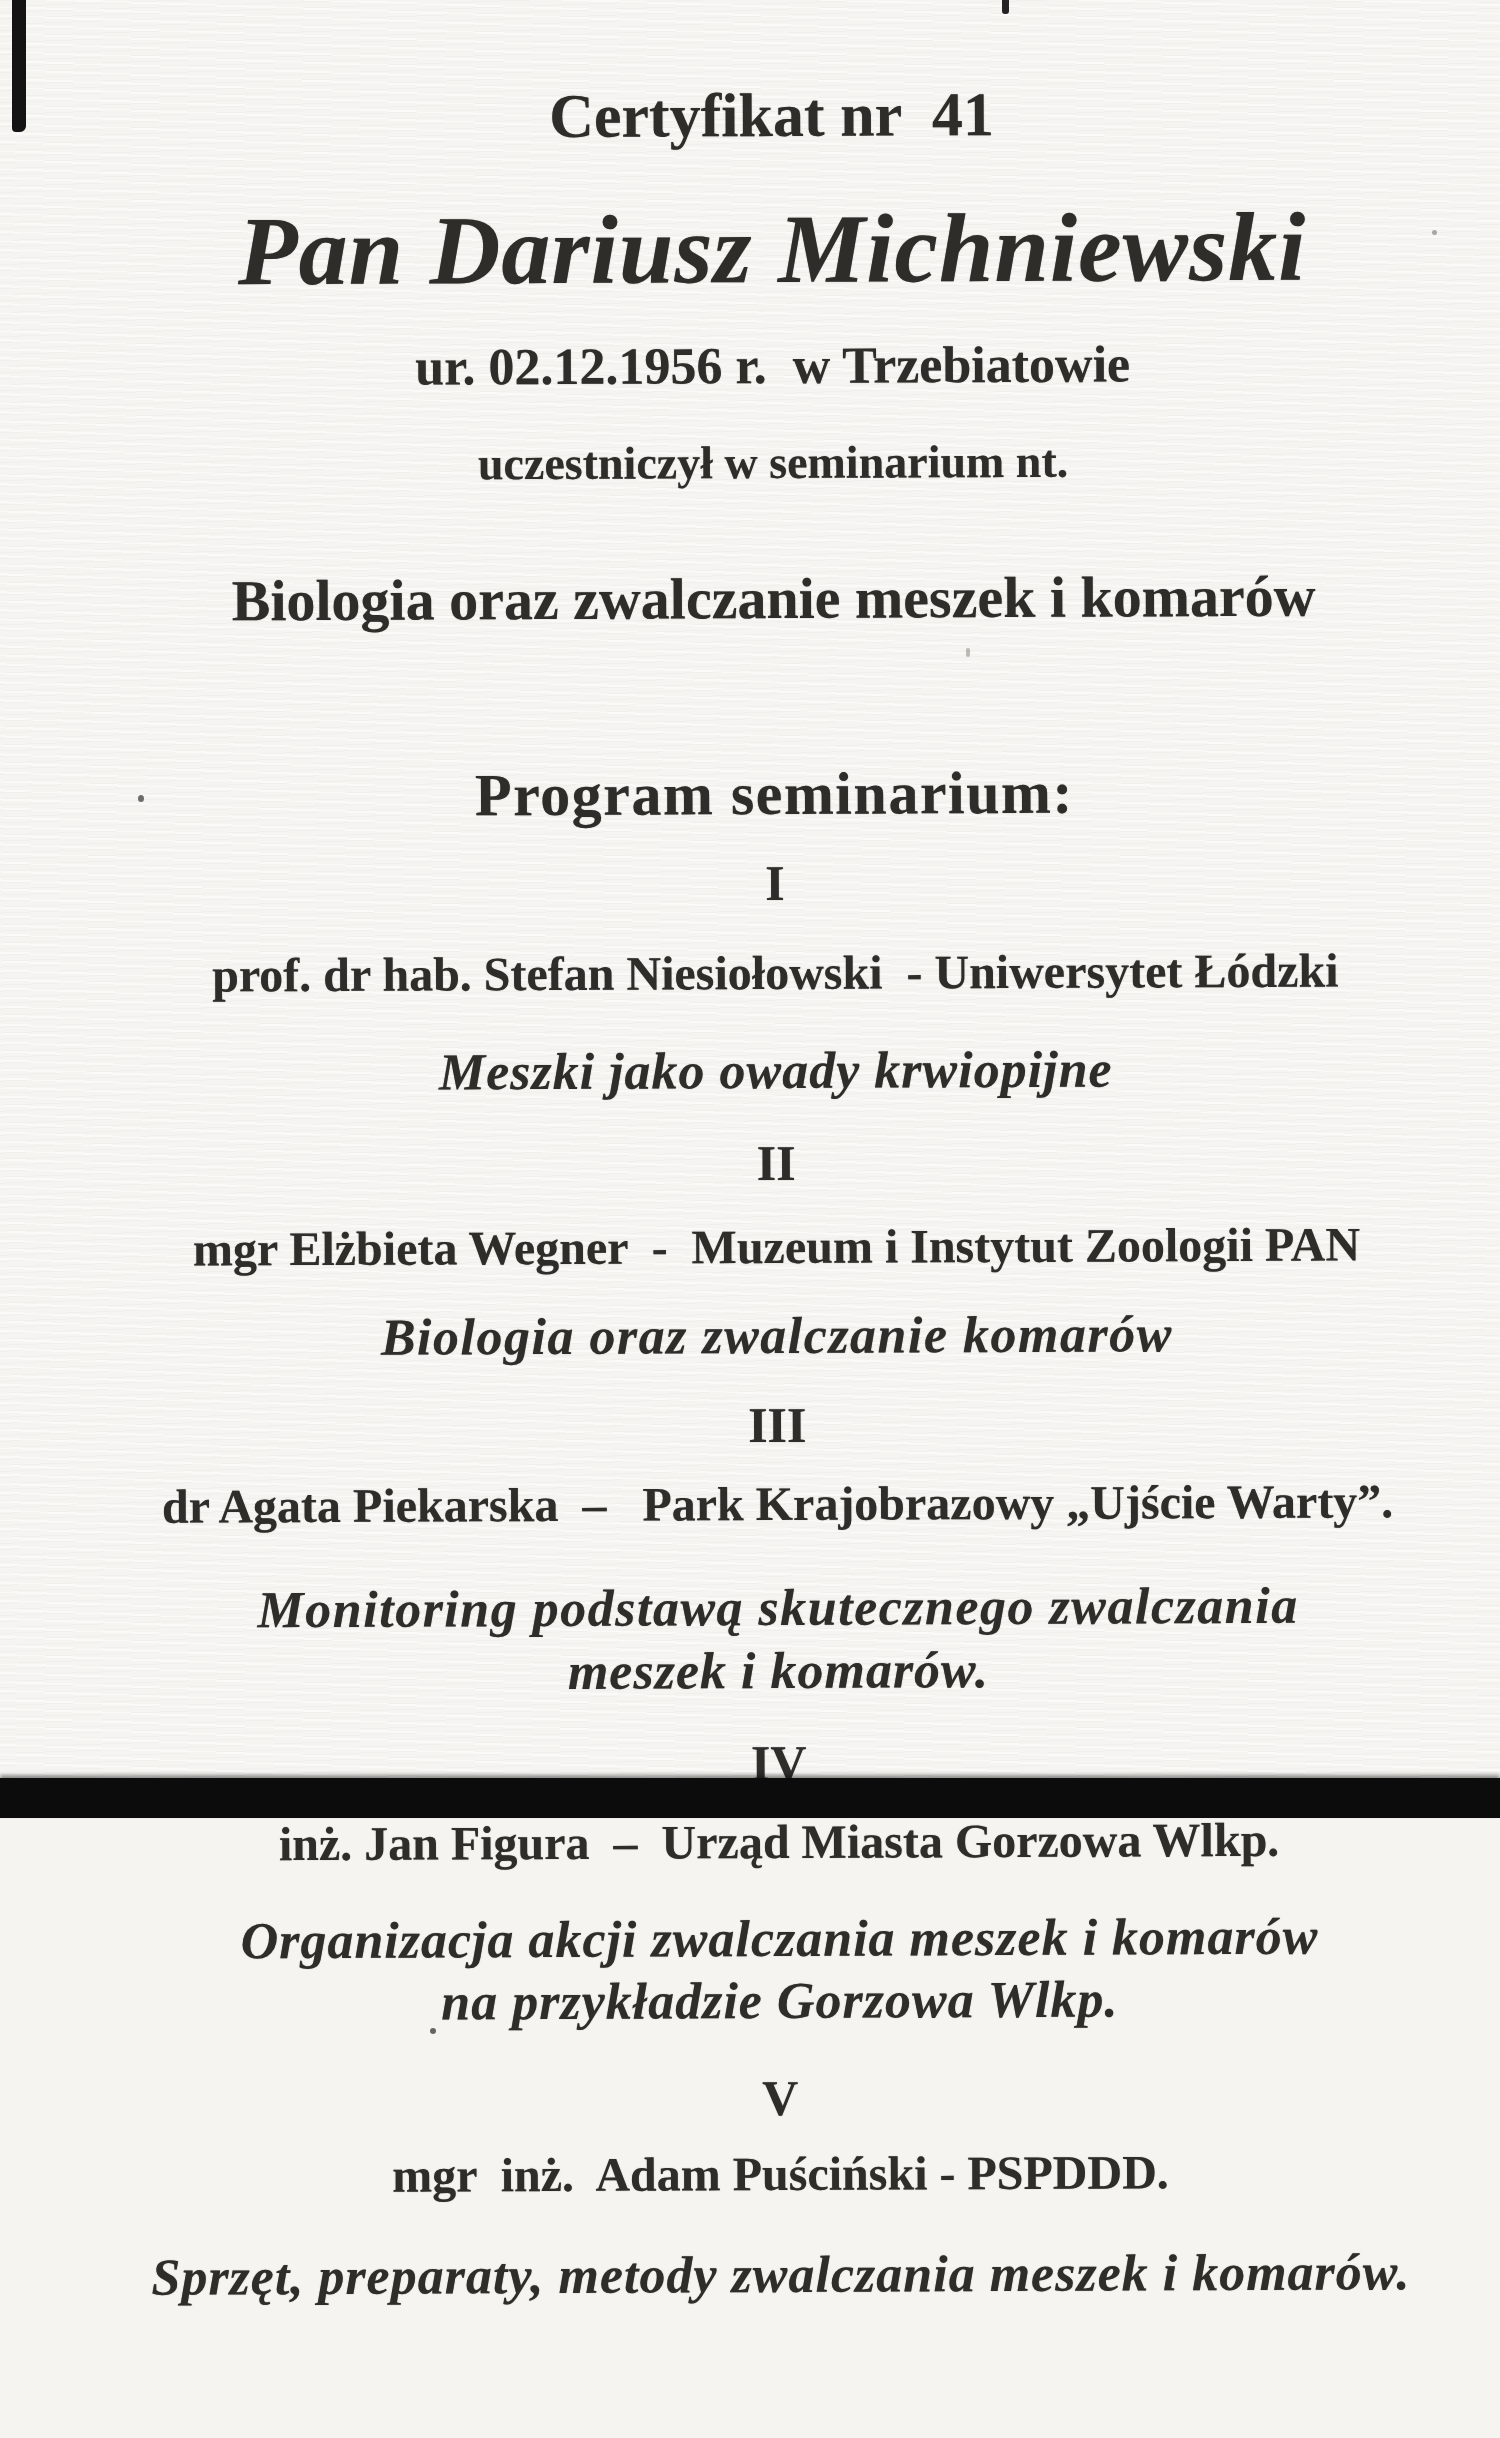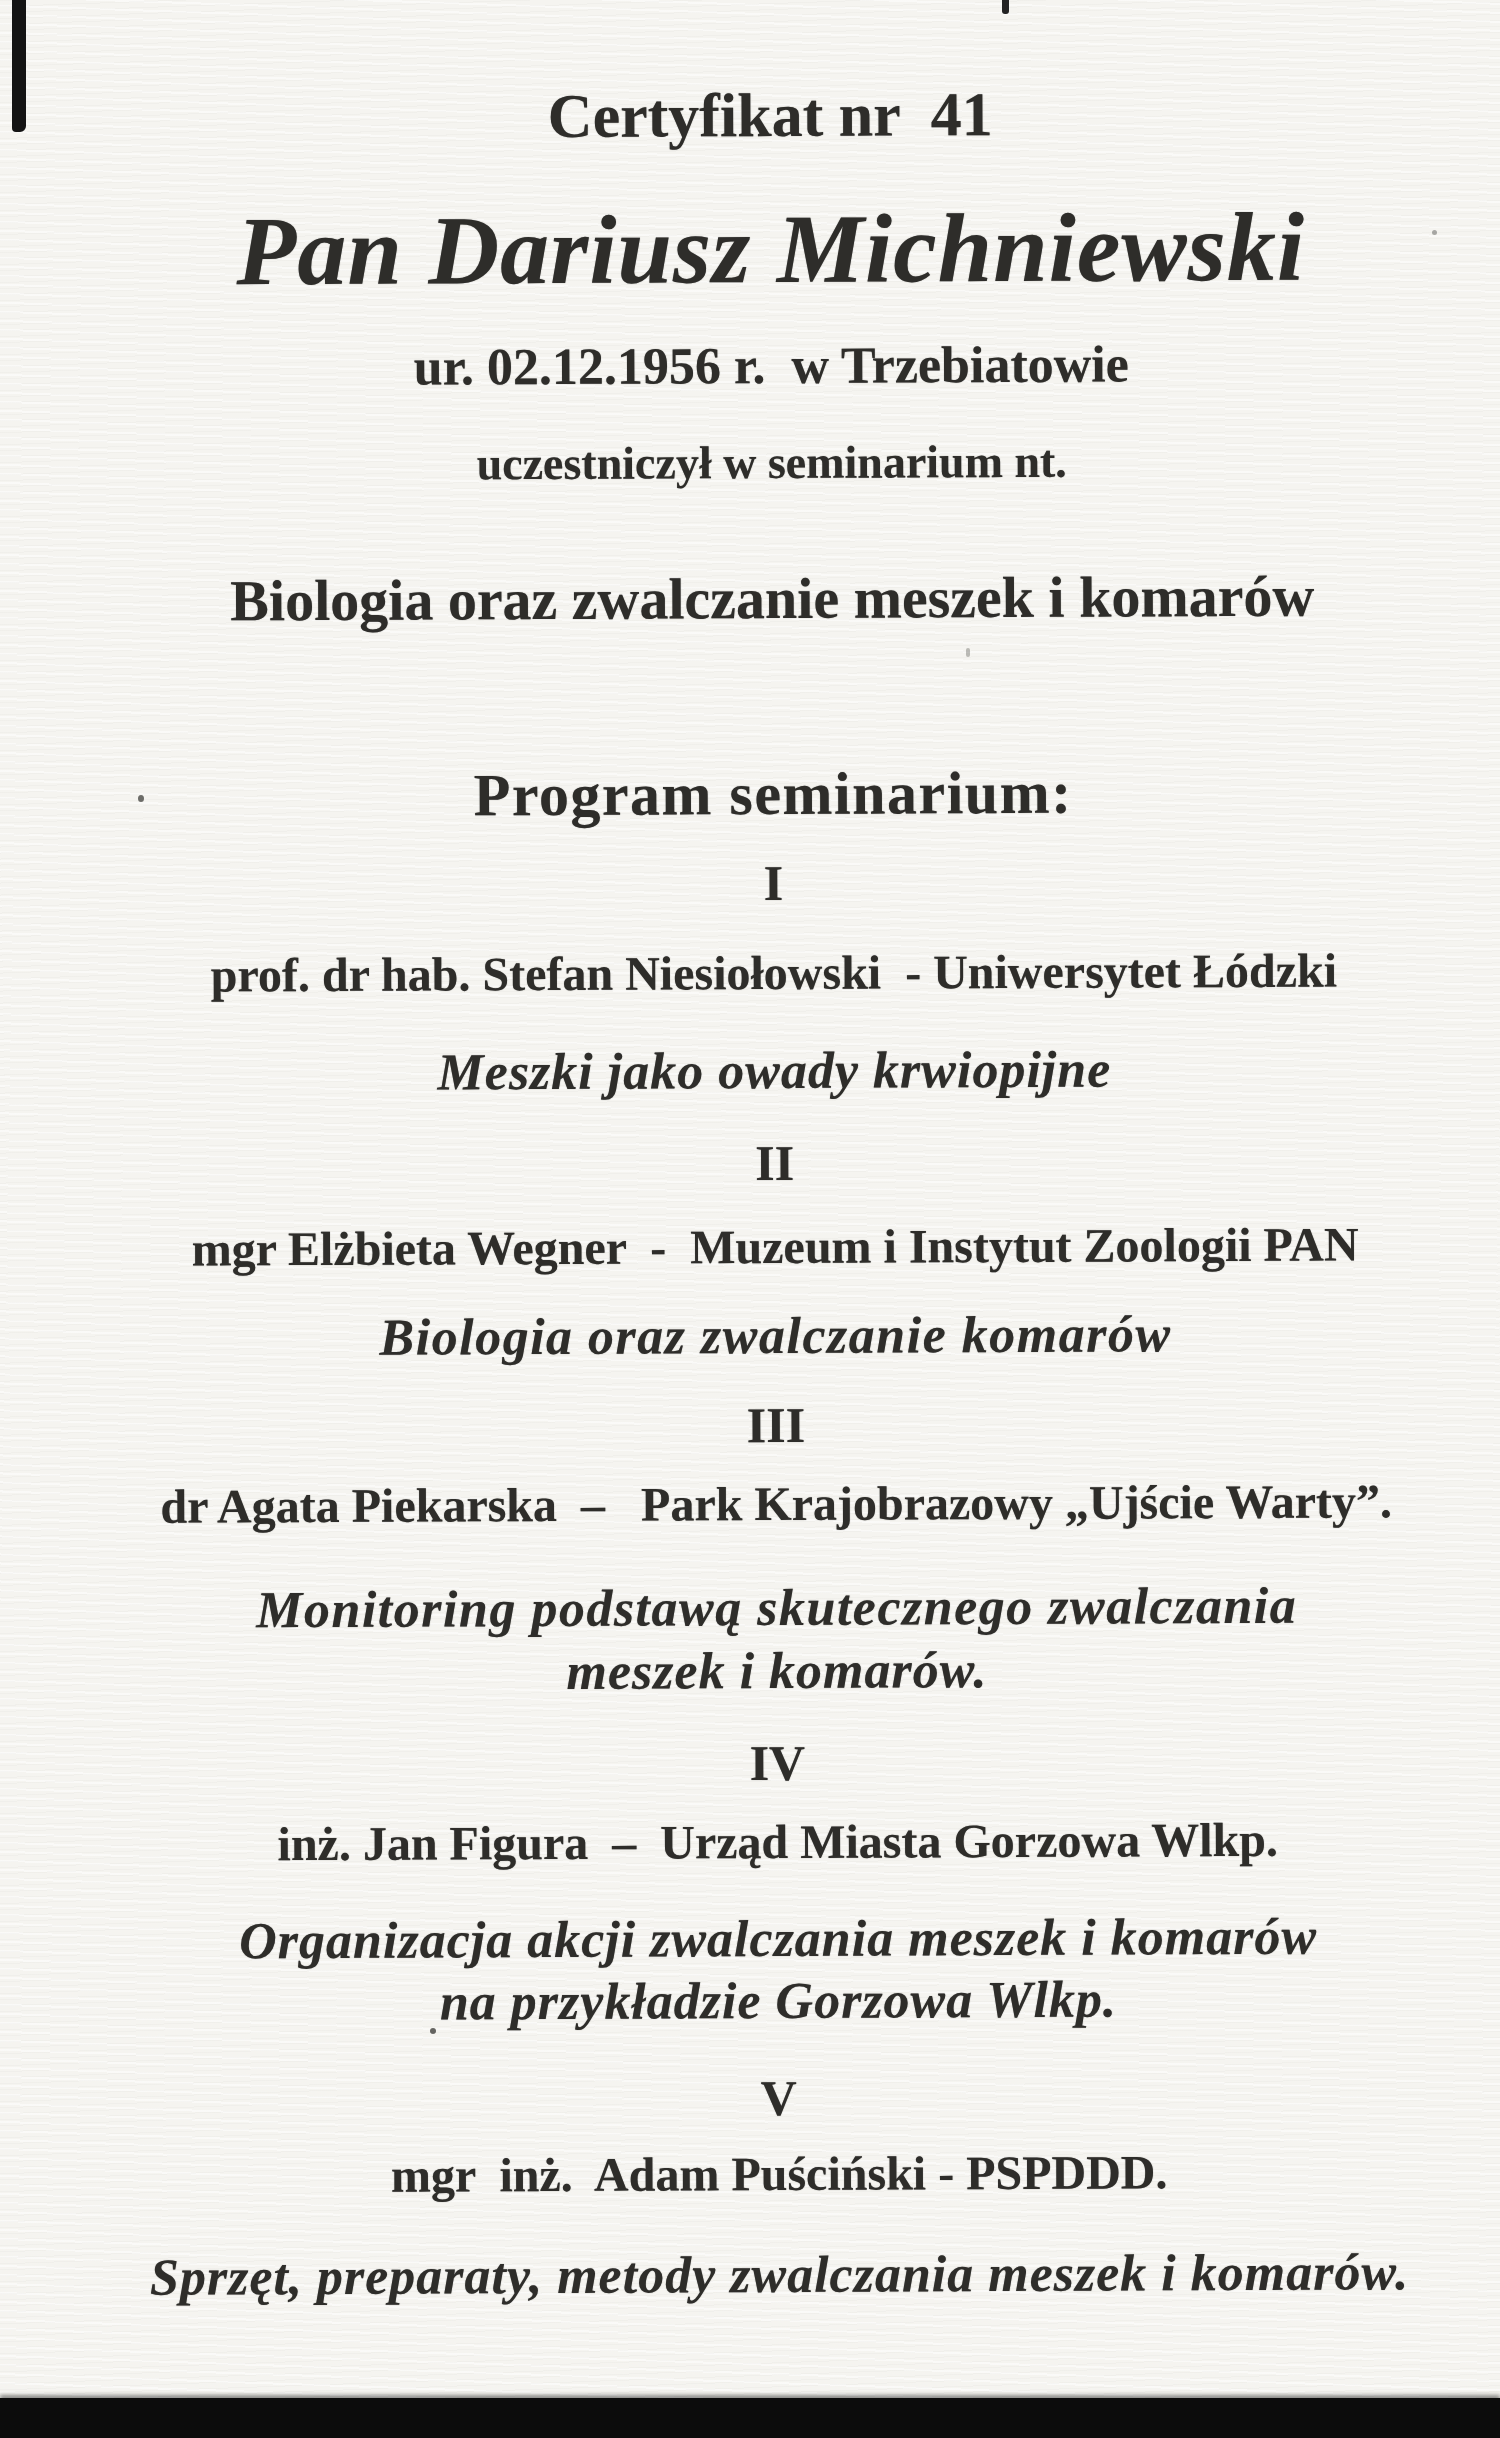--- a/index.html
+++ b/index.html
@@ -8,21 +8,21 @@
   }
   html,body{margin:0;padding:0;}
   body{
     width:1500px;height:2438px;
     font-family:"Liberation Serif","DejaVu Serif",serif;
     background:var(--paper);
     overflow:hidden;
   }
   .page{
     position:relative;
-    width:1500px;height:2438px;
+    width:1500px;height:1818px;
     background:
       repeating-linear-gradient(178deg, rgba(110,110,100,0.035) 0 1px, rgba(0,0,0,0) 1px 6px),
       repeating-linear-gradient(2deg, rgba(255,255,255,0.5) 0 2px, rgba(0,0,0,0) 2px 9px),
       var(--paper);
   }
   .content{
     position:absolute; left:50px; right:0; top:0; bottom:0;
     transform:rotate(-0.25deg);
   }
   .line{

